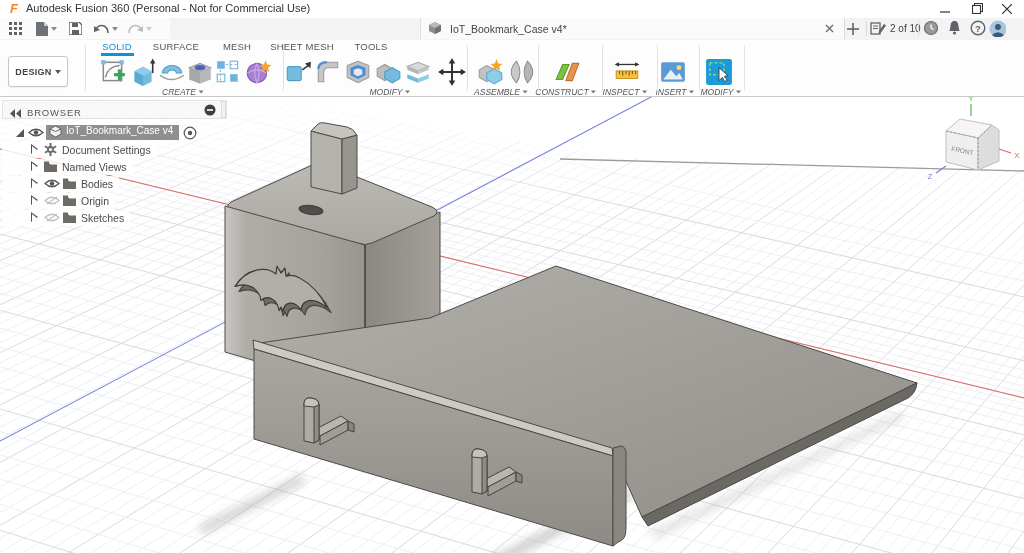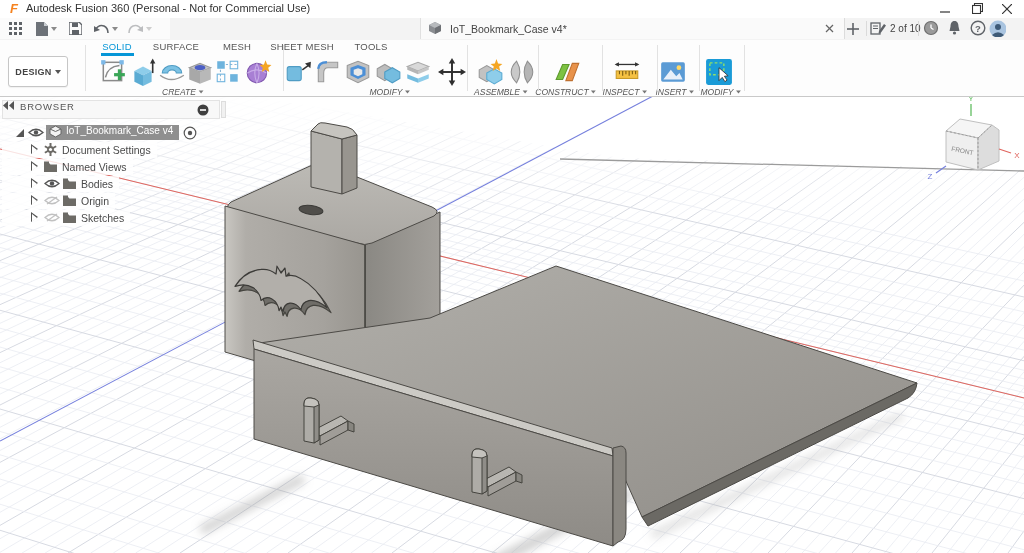--- a/index.html
+++ b/index.html
@@ -35,21 +35,21 @@
   .grp-label .caret{border-top-color:#777;margin-left:2px;transform:scale(.8);}
   .ribbon-div{position:absolute;top:5px;height:46px;width:1px;background:#e2e2e2;}
   .rb-icon{position:absolute;top:18px;width:28px;height:28px;transform:translateX(-50%);}
   
   #viewport{position:absolute;left:0;top:0;width:1024px;height:553px;}
   #scene{position:absolute;left:0;top:0;}
   .gmin{stroke:#e9ebf1;stroke-width:.8;}
   .gmaj{stroke:#d7dae2;stroke-width:1;}
   
   #browser-panel{position:absolute;left:2px;top:100px;width:230px;}
-  #browser-header{width:216px;height:17px;background:rgba(248,248,248,.96);border:1px solid #e3e3e3;display:flex;align-items:flex-start;position:relative;}
+  #browser-header{width:216px;height:17px;background:rgba(248,248,248,.96);border:1px solid #e3e3e3;display:flex;align-items:flex-end;position:relative;padding-left:7px;}
   #browser-title{font-size:9.5px;color:#555;letter-spacing:.8px;margin-left:6px;}
   #browser-handle{position:absolute;left:219px;top:1px;width:3px;height:15px;background:rgba(240,240,240,.9);border:1px solid #ddd;}
   .tree-row{position:relative;height:17px;display:flex;align-items:center;margin-top:0px;}
   .row-bg{display:flex;align-items:center;background:rgba(255,255,255,.82);height:16px;padding-right:6px;}
   .tri-exp{width:0;height:0;border-left:8px solid transparent;border-bottom:8px solid #555;margin:0 4px 0 14px;}
   .tri-col{width:0;height:0;border-top:4.5px solid transparent;border-bottom:4.5px solid transparent;border-left:6px solid #fff;outline:none;margin:0 6px 0 30px;position:relative;}
   .tri-col::before{content:"";position:absolute;left:-7px;top:-5.5px;width:0;height:0;border-top:5.5px solid transparent;border-bottom:5.5px solid transparent;border-left:7.5px solid #555;}
   .tri-col::after{content:"";position:absolute;left:-6px;top:-4px;width:0;height:0;border-top:4px solid transparent;border-bottom:4px solid transparent;border-left:5.5px solid #fff;}
   .root-chip{display:flex;background:#8f8f8f;height:15px;padding:0 6px 0 3px;margin-left:2px;}
   .root-chip span{color:#fff;font-size:10px;margin-left:4px;}

